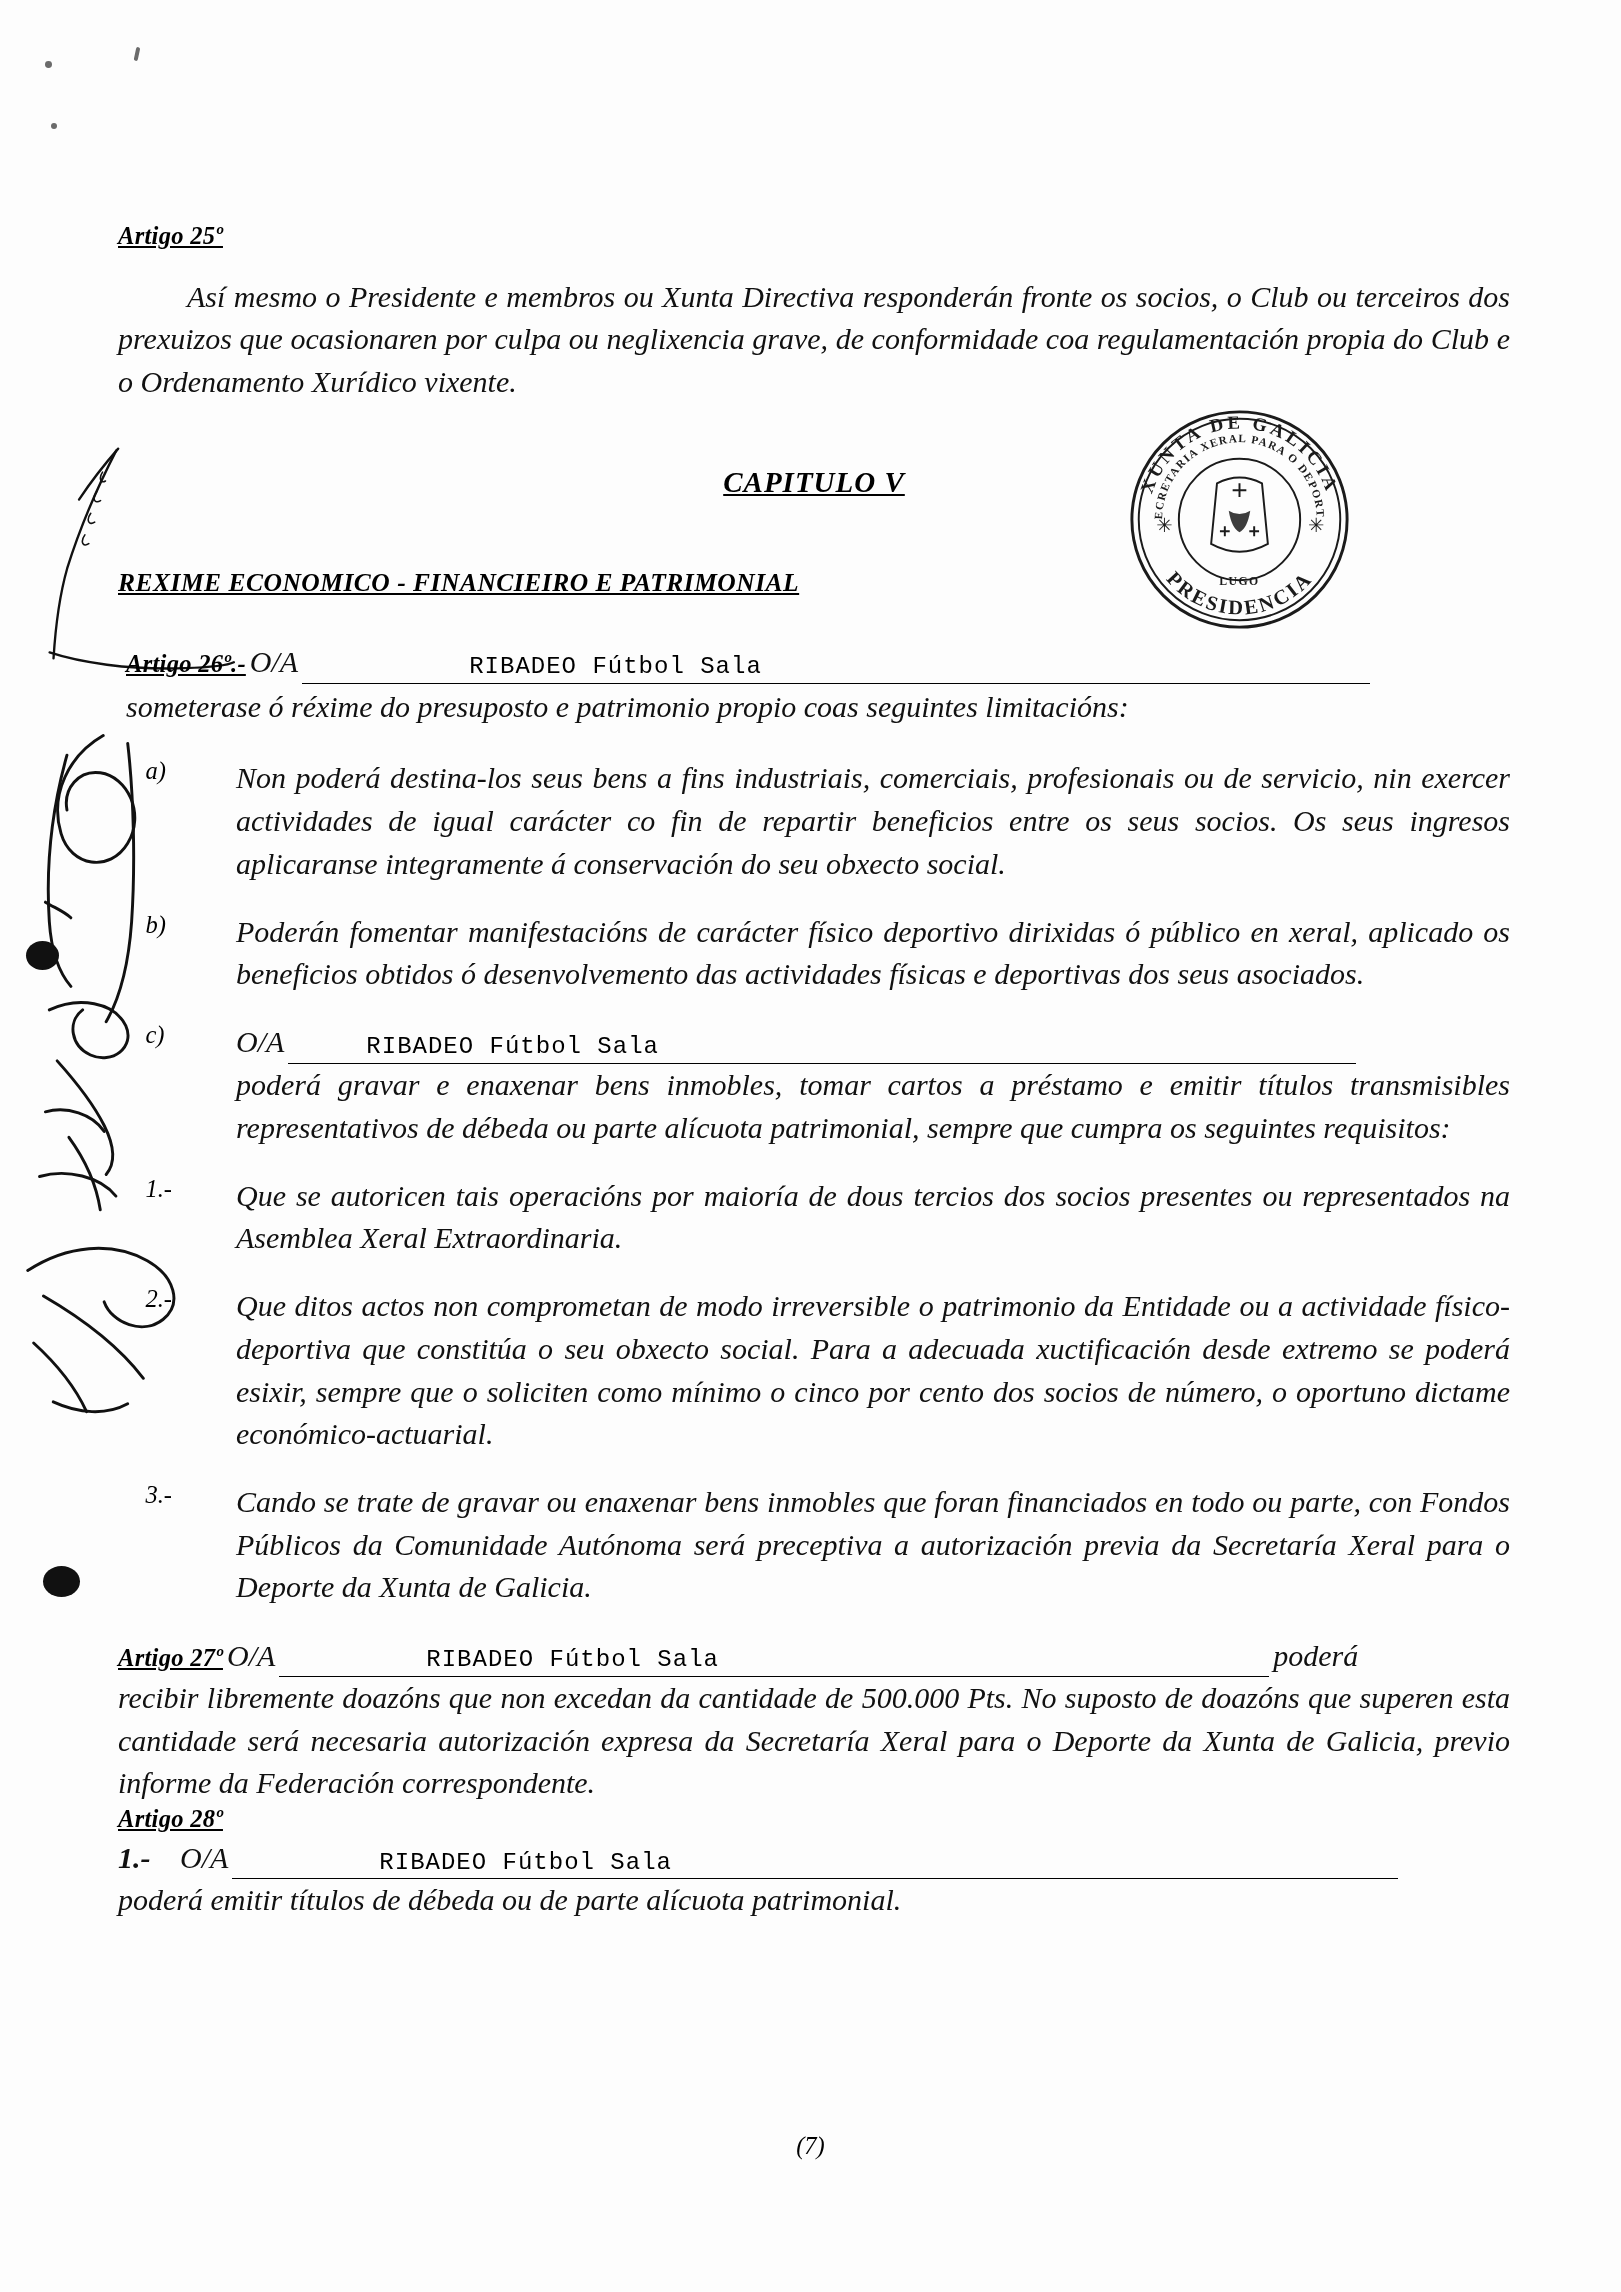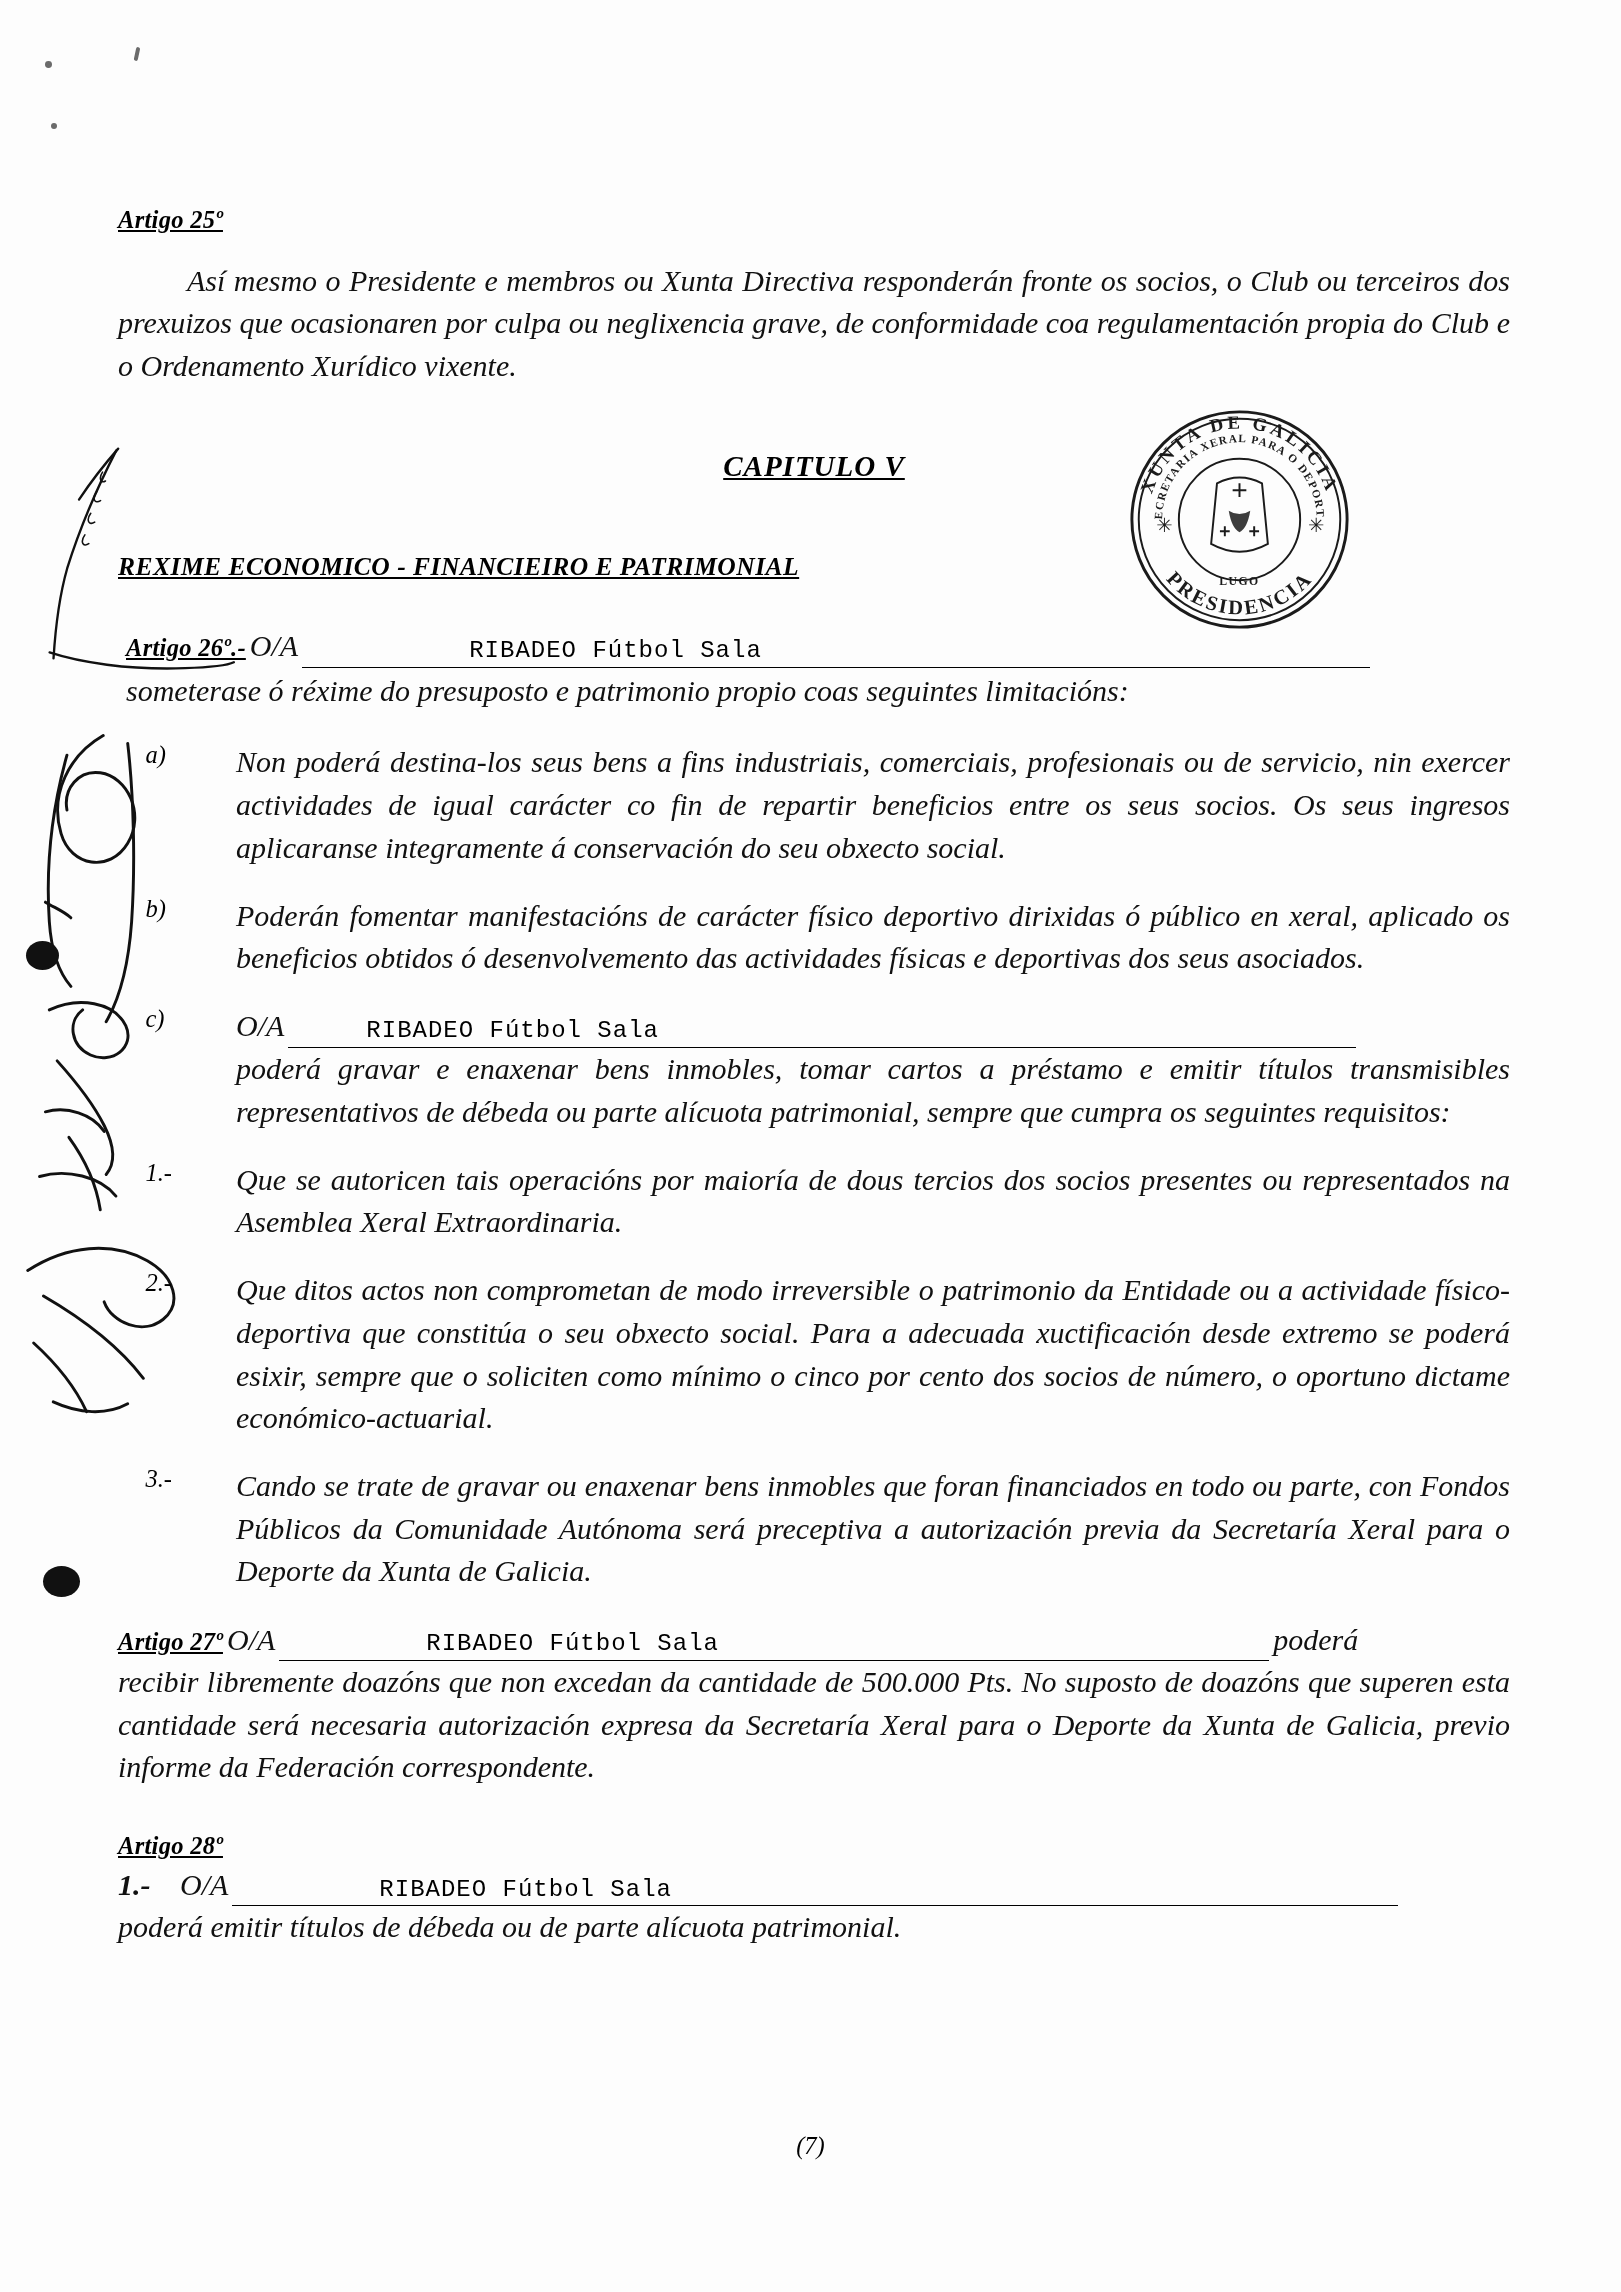--- a/index.html
+++ b/index.html
@@ -19,21 +19,21 @@
   }
   
   .scan-speck {
     position: absolute;
     background: #6b6b6b;
     border-radius: 50%;
   }
   .doc {
     position: absolute;
     left: 118px;
-    top: 206px;
+    top: 222px;
     width: 1392px;
   }
   .art-head {
     font-style: italic;
     font-weight: bold;
     font-size: 24.5px;
     text-decoration: underline;
     letter-spacing: 0.3px;
   }
   .para {
@@ -271,21 +271,21 @@
         <span class="art-head">Artigo 27º</span>
         <span class="para" style="display:inline;">O/A</span>
         <span class="fill-line" style="width:990px;height:29px;">
           <span class="typed" style="left:147px;">RIBADEO Fútbol Sala</span>
         </span>
         <span class="para" style="display:inline;">poderá</span>
       </div>
       <div class="para">recibir libremente doazóns que non excedan da cantidade de 500.000 Pts. No suposto de doazóns que superen esta cantidade será necesaria autorización expresa da Secretaría Xeral para o Deporte da Xunta de Galicia, previo informe da Federación correspondente.</div>
     </div>
 
-    <div style="margin-top:43px;">
+    <div style="">
       <div class="art-head">Artigo 28º</div>
       <div style="white-space:nowrap;margin-top:3.9px;">
         <span class="para" style="display:inline;font-weight:bold;">1.-</span>
         <span class="para" style="display:inline;margin-left:25.5px;">O/A</span>
         <span class="fill-line" style="width:1166px;height:29px;">
           <span class="typed" style="left:147px;">RIBADEO Fútbol Sala</span>
         </span>
       </div>
       <div class="para">poderá emitir títulos de débeda ou de parte alícuota patrimonial.</div>
     </div>

